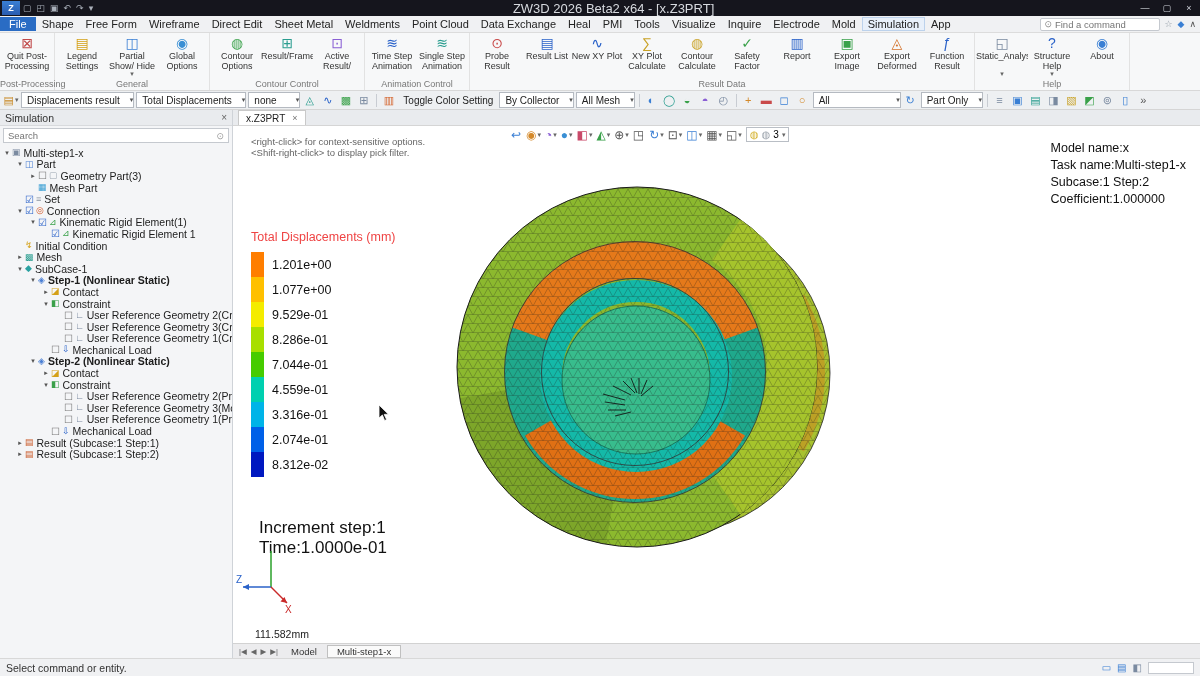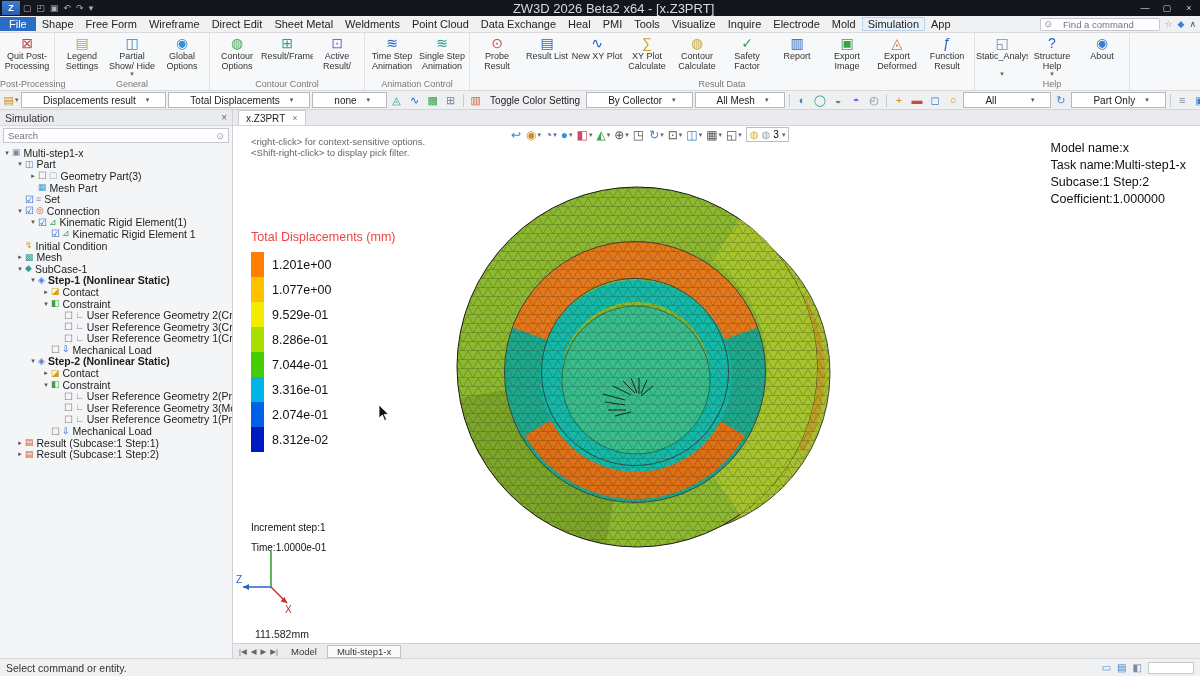--- a/index.html
+++ b/index.html
@@ -15,39 +15,39 @@
   .tb-win { display:flex; }
   .tb-win span { width:22px; text-align:center; font-size:9px; color:#cfd3da; }
 
   
   .menubar { height:17px; background:#f0f1f3; border-bottom:1px solid #dcdcdc; display:flex; align-items:center; font-size:11px; color:#222; flex:none; }
   .mitem { padding:1px 6px; white-space:nowrap; }
   .mitem.file { background:#2a6cc4; color:#fff; padding:1px 9px; }
   .mitem.active { background:#e8f0fa; border:1px solid #bcd2ec; padding:0 5px; }
   .mb-right { margin-left:auto; display:flex; align-items:center; gap:4px; padding-right:4px; }
   .cmd-search { display:flex; align-items:center; background:#fff; border:1px solid #c5c9cf; border-radius:2px; height:13px; width:120px; padding:0 3px; gap:3px; }
-  .cmd-search input { border:none; outline:none; width:96px; font-size:9.5px; font-family:"Liberation Sans",sans-serif; color:#666;margin-left:8px; }
+  .cmd-search input { border:none; outline:none; width:96px; font-size:9.5px; font-family:"Liberation Sans",sans-serif; color:#666; }
   .mb-right .mbic { font-size:9px; }
 
   
   .ribbon { height:58px; background:#f7f8f9; border-bottom:1px solid #d8d8d8; display:flex; flex:none; overflow:hidden; }
   .rgroup { position:relative; border-right:1px solid #e2e2e2; padding:1px 2px 11px; flex:none; }
   .rbtns { display:flex; height:46px; }
   .rbtn { width:50px; display:flex; flex-direction:column; align-items:center; padding-top:1px; }
   .ricon { font-size:14px; line-height:16px; height:16px; }
   .rlabel { font-size:9px; line-height:10px; text-align:center; color:#333; height:20px; overflow:hidden; width:52px; }
   .rdd { font-size:7px; line-height:6px; color:#666; height:6px; }
   .rglabel { position:absolute; bottom:1px; left:0; right:0; text-align:center; font-size:9px; color:#777; white-space:nowrap; }
 
   
   .toolbar2 { height:19px; background:#eef0f2; border-bottom:1px solid #d5d5d5; display:flex; align-items:center; padding:0 3px; gap:2px; font-size:10px; flex:none; overflow:hidden; white-space:nowrap; }
   .ctl { display:inline-flex; align-items:center; height:16px; flex:none; }
   .ctl.ic { min-width:16px; justify-content:center; font-size:11px; }
   .ctl.ic .cdd { font-size:7px; color:#666; margin-left:1px; }
-  .ctl.sel { background:#fff; border:1px solid #b5bac1; padding:0 16px; min-width:52px; gap:5px; color:#222; }
+  .ctl.sel { background:#fff; border:1px solid #b5bac1; padding:0 0; min-width:52px; gap:5px; color:#222; }
   .ctl.sel::after { content:"▾"; font-size:7px; color:#555; margin-left:auto; }
   .ctl.w95 { min-width:88px; }
   .ctl.btn { padding:16px 4px; color:#222; }
   .ctl.sep { width:1px; height:13px; background:#c8ccd2; margin:0 2px; }
 
   
   .content { flex:1; display:flex; min-height:0; }
 
   
   .sidebar { width:233px; background:#f4f5f7; border-right:1px solid #cfd3d8; display:flex; flex-direction:column; flex:none; }
@@ -80,21 +80,21 @@
   .fic { display:inline-flex; align-items:center; font-size:12px; }
   .fdd { font-size:7px; color:#666; margin-left:1px; }
   .lightbox { border:1px solid #b9bec5; background:#fff; display:flex; align-items:center; padding:0 3px; gap:3px; font-size:10px; height:15px; }
   .lightbox .bulb { font-size:10px; }
   .lightbox .ldd { font-size:7px; color:#666; }
   .legend { position:absolute; left:18px; top:104px; }
   .legend-title { font-size:12.5px; color:#ef4444; margin-bottom:8px; }
   .lrow { display:flex; align-items:center; height:25px; }
   .lswatch { width:13px; height:25px; flex:none; }
   .lval { margin-left:8px; font-size:12.5px; color:#111; }
-  .increment { position:absolute; left:18px; top:392px; font-size:10px; color:#111; line-height:20px; }
+  .increment { position:absolute; left:26px; top:392px; font-size:17px; color:#111; line-height:20px; }
   .modelinfo { position:absolute; right:14px; top:14px; font-size:12.5px; color:#111; line-height:17px; }
   .scale-label { position:absolute; left:22px; bottom:3px; font-size:10.5px; color:#222; }
   .triad { position:absolute; left:2px; bottom:28px; }
   .cursor-svg { position:absolute; left:145px; top:279px; }
 
   .bottombar { height:15px; background:#ececee; border-top:1px solid #d2d2d2; display:flex; align-items:center; font-size:9px; color:#555; padding-left:4px; gap:1px; flex:none; }
   .bnav { padding:0 2px; font-size:7.5px; color:#666; }
   .btab { padding:0 9px; height:13px; display:flex; align-items:center; border:1px solid transparent; font-size:9.5px; color:#333; }
   .btab.active { background:#fafafa; border-color:#c0c0c0; }
 
@@ -920,20 +920,24 @@
     <span class="lswatch" style="background: rgb(168, 223, 0);"></span>
     <span class="lval">8.286e-01</span>
   </div>
 
   <div class="lrow">
     <span class="lswatch" style="background: rgb(70, 204, 0);"></span>
     <span class="lval">7.044e-01</span>
   </div>
 
 
+  <div class="lrow">
+    <span class="lswatch" style="background: rgb(0, 208, 176);"></span>
+    <span class="lval">4.559e-01</span>
+  </div>
 
   <div class="lrow">
     <span class="lswatch" style="background: rgb(0, 180, 232);"></span>
     <span class="lval">3.316e-01</span>
   </div>
 
   <div class="lrow">
     <span class="lswatch" style="background: rgb(0, 96, 232);"></span>
     <span class="lval">2.074e-01</span>
   </div>

